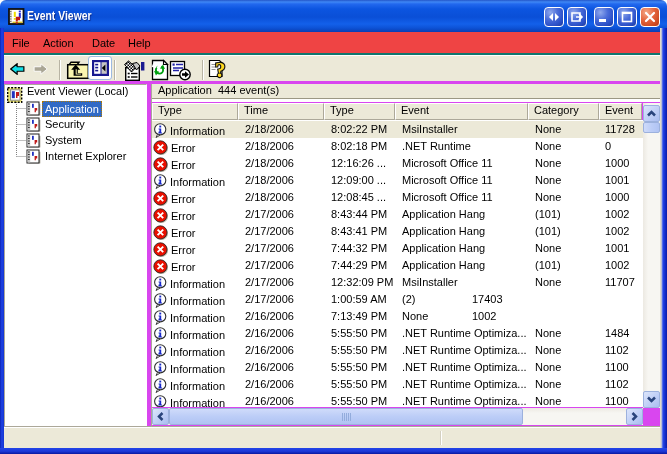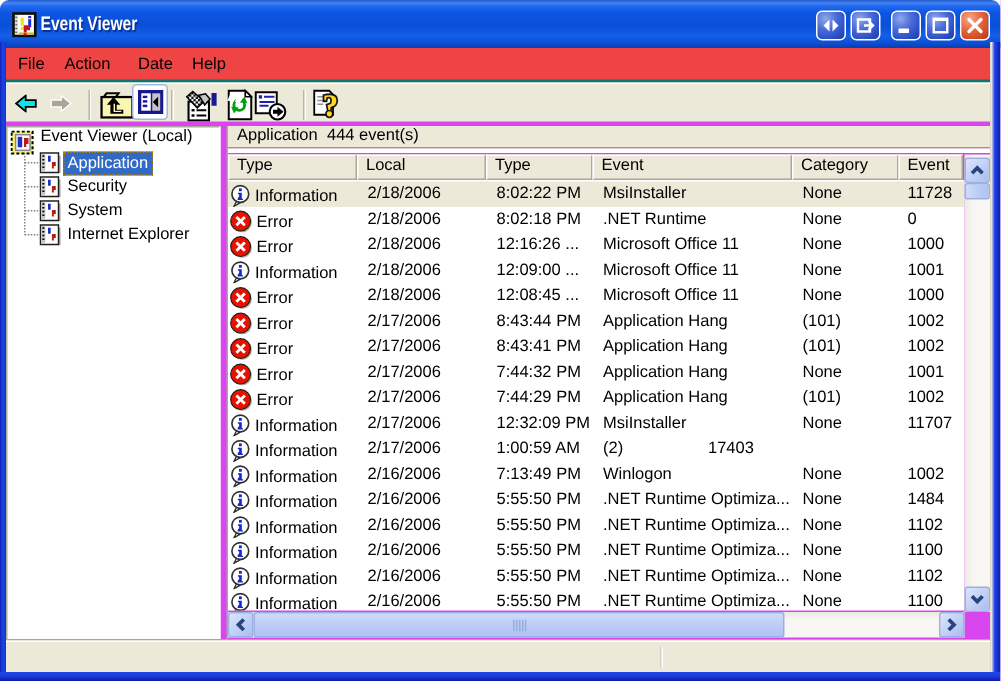--- a/index.html
+++ b/index.html
@@ -236,21 +236,21 @@
     <div class="titem" style="left:41px;top:69px">Internet Explorer</div>
 
     <div class="abs" id="band">
         <span style="left:6px">Application</span>
         <span style="left:66px">444 event(s)</span>
       </div>
     <div class="abs" style="left:147px;top:3px;width:1px;height:342px;background:#aca899"></div>
     <div class="abs" style="left:148px;top:18px;width:508px;height:3px;background:#fff"></div>
     <div class="abs" id="listhead">
       <div class="hc" style="width:86px">Type</div>
-      <div class="hc" style="width:86px">Local</div>
+      <div class="hc" style="width:86px">Time</div>
       <div class="hc" style="width:71px">Type</div>
       <div class="hc" style="width:133px">Event</div>
       <div class="hc" style="width:71px">Category</div>
       <div class="hc" style="width:43px">Event</div>
     </div>
     <div class="abs" id="rows">
 <div class="row first">
           <div class="c1">
             <svg width="15" height="15" viewBox="0 0 15 15">
               <circle cx="7.2" cy="6.3" r="5.6" fill="#fff" stroke="#303030" stroke-width="1.1"></circle>
@@ -423,21 +423,20 @@
             <svg width="15" height="15" viewBox="0 0 15 15">
               <circle cx="7.2" cy="6.3" r="5.6" fill="#fff" stroke="#303030" stroke-width="1.1"></circle>
               <path d="M4.6 11.3l-1.6 3.2 3.8-2.2z" fill="#fff" stroke="#303030" stroke-width="0.9"></path>
               <rect x="6.3" y="2.6" width="1.9" height="1.9" fill="#1828c8"></rect>
               <path d="M5.6 5.5h2.6v4h-2.6v-1h0.8v-2h-0.8zM5.4 9.5h3.6v0.9h-3.6z" fill="#1828c8"></path>
             </svg>
             <span class="lbl">Information</span>
           </div>
           <div class="c2">2/16/2006</div>
           <div class="c3">7:13:49 PM</div>
-          <div class="c4">Winlogon</div>
           <div class="c5">None</div>
           <div class="c6">1002</div>
         </div>
 <div class="row">
           <div class="c1">
             <svg width="15" height="15" viewBox="0 0 15 15">
               <circle cx="7.2" cy="6.3" r="5.6" fill="#fff" stroke="#303030" stroke-width="1.1"></circle>
               <path d="M4.6 11.3l-1.6 3.2 3.8-2.2z" fill="#fff" stroke="#303030" stroke-width="0.9"></path>
               <rect x="6.3" y="2.6" width="1.9" height="1.9" fill="#1828c8"></rect>
               <path d="M5.6 5.5h2.6v4h-2.6v-1h0.8v-2h-0.8zM5.4 9.5h3.6v0.9h-3.6z" fill="#1828c8"></path>

